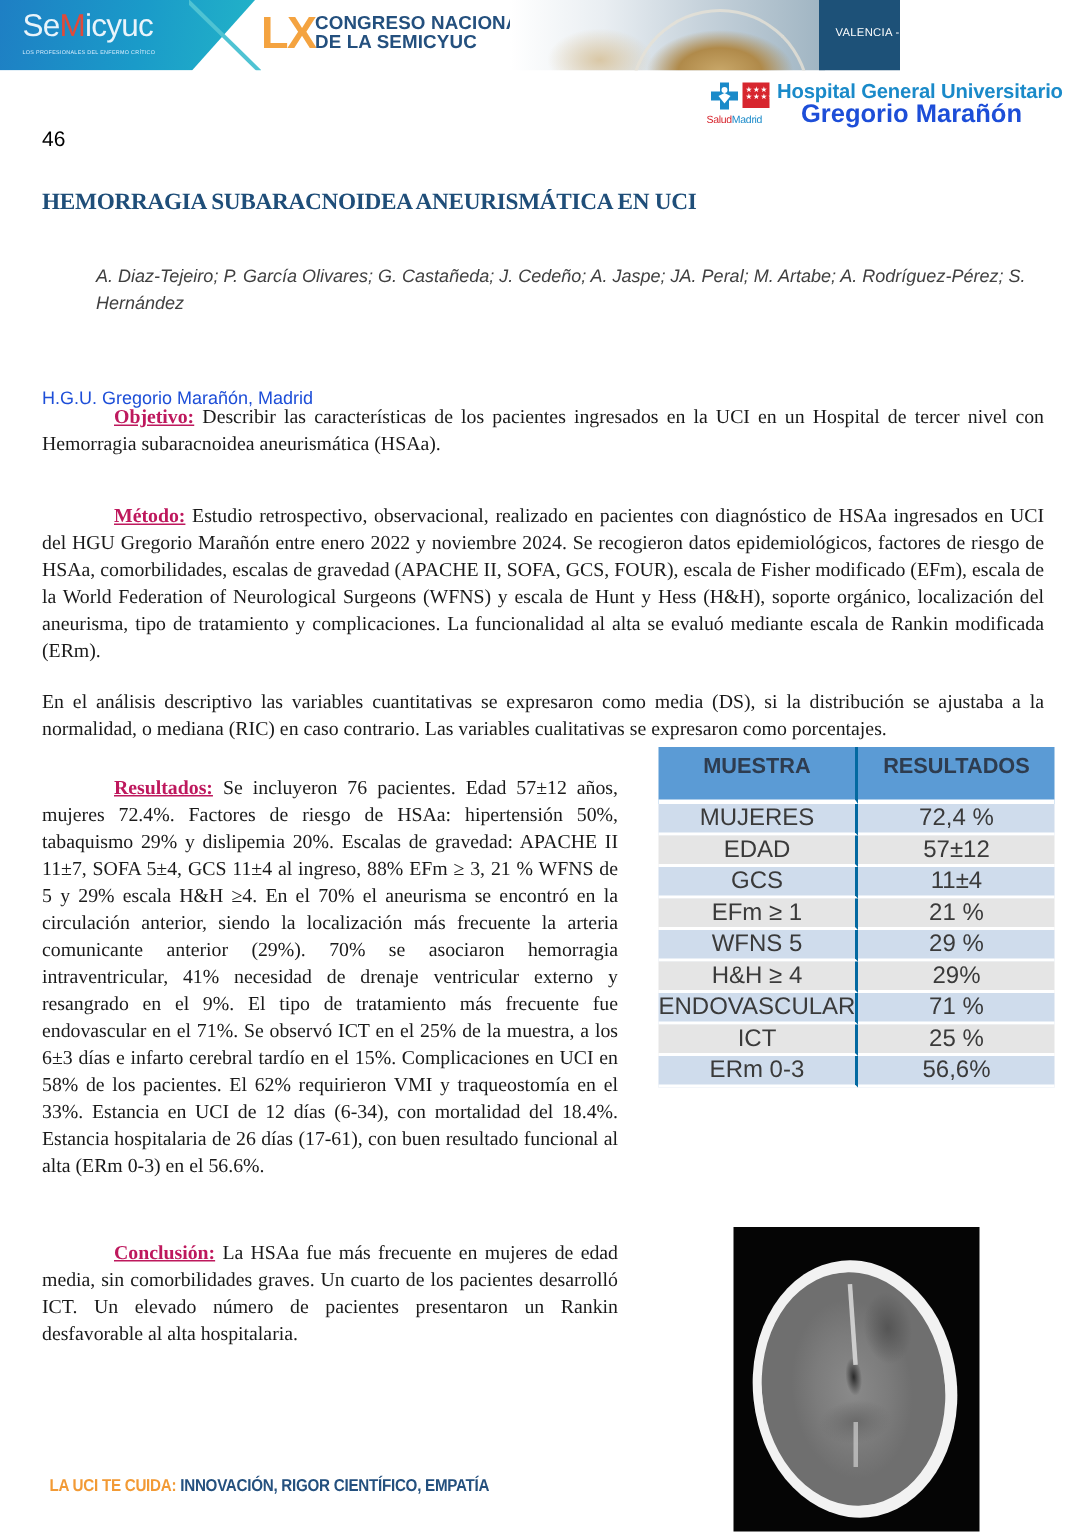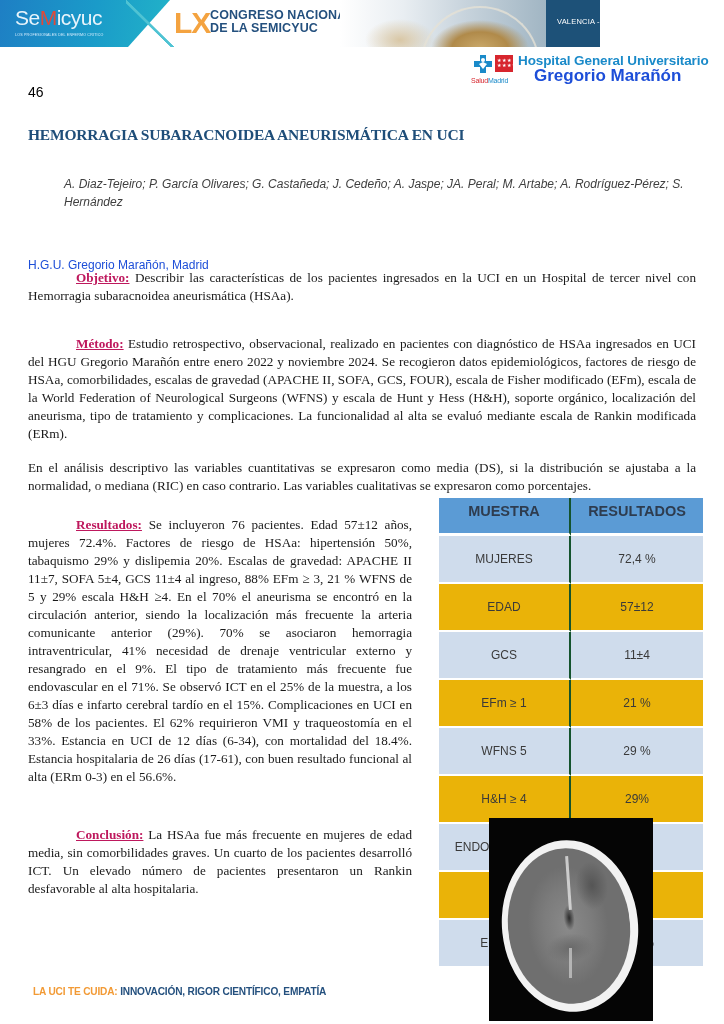--- a/index.html
+++ b/index.html
@@ -60,24 +60,24 @@
   .p-metodo { top: 335px; }
   .p-analisis { top: 459px; }
   .p-resultados { top: 516px; width: 384px; }
   .p-conclusion { top: 826px; width: 384px; }
 
   
   .res-table { position: absolute; left: 439px; top: 498px; width: 264px; border-collapse: separate; border-spacing: 0; }
   .res-table th, .res-table td { font-family: "Liberation Sans", sans-serif; text-align: center; color: #3a3a3a; }
   .res-table th { background: #5b9bd5; height: 38px; font-size: 14.5px; font-weight: bold; color: #2e3c4f;
     border-bottom: 3px solid #ffffff; vertical-align: top; padding-top: 5px; }
-  .res-table th:first-child, .res-table td:first-child { border-right: 2px solid #14532d; width: 132px; }
-  .res-table td { height: 48px; font-size: 12px; border-bottom: 2px solid #ffffff; }
+  .res-table th:first-child, .res-table td:first-child { border-right: 2px solid #0369a1; width: 132px; }
+  .res-table td { height: 21px; font-size: 16px; border-bottom: 2px solid #ffffff; }
   .res-table tr.odd td { background: #cfdcec; }
-  .res-table tr.even td { background: #eab308; }
+  .res-table tr.even td { background: #e5e5e5; }
 
   
   .ct-frame { position: absolute; left: 489px; top: 818px; width: 164px; height: 203px; background: #050505; overflow: hidden; }
   .ct-skull { position: absolute; left: 13px; top: 22px; width: 136px; height: 172px; border-radius: 50%;
     background: #f2f2f2; transform: rotate(-6deg); }
   .ct-brain { position: absolute; left: 19px; top: 30px; width: 122px; height: 156px; border-radius: 50%;
     background:
       radial-gradient(ellipse 20px 30px at 88px 40px, #555 0%, rgba(85,85,85,0) 80%),
       radial-gradient(ellipse 6px 14px at 62px 70px, #2a2a2a 0%, rgba(42,42,42,0) 90%),
       radial-gradient(ellipse 30px 18px at 60px 100px, #6a6a6a 0%, rgba(106,106,106,0) 80%),

